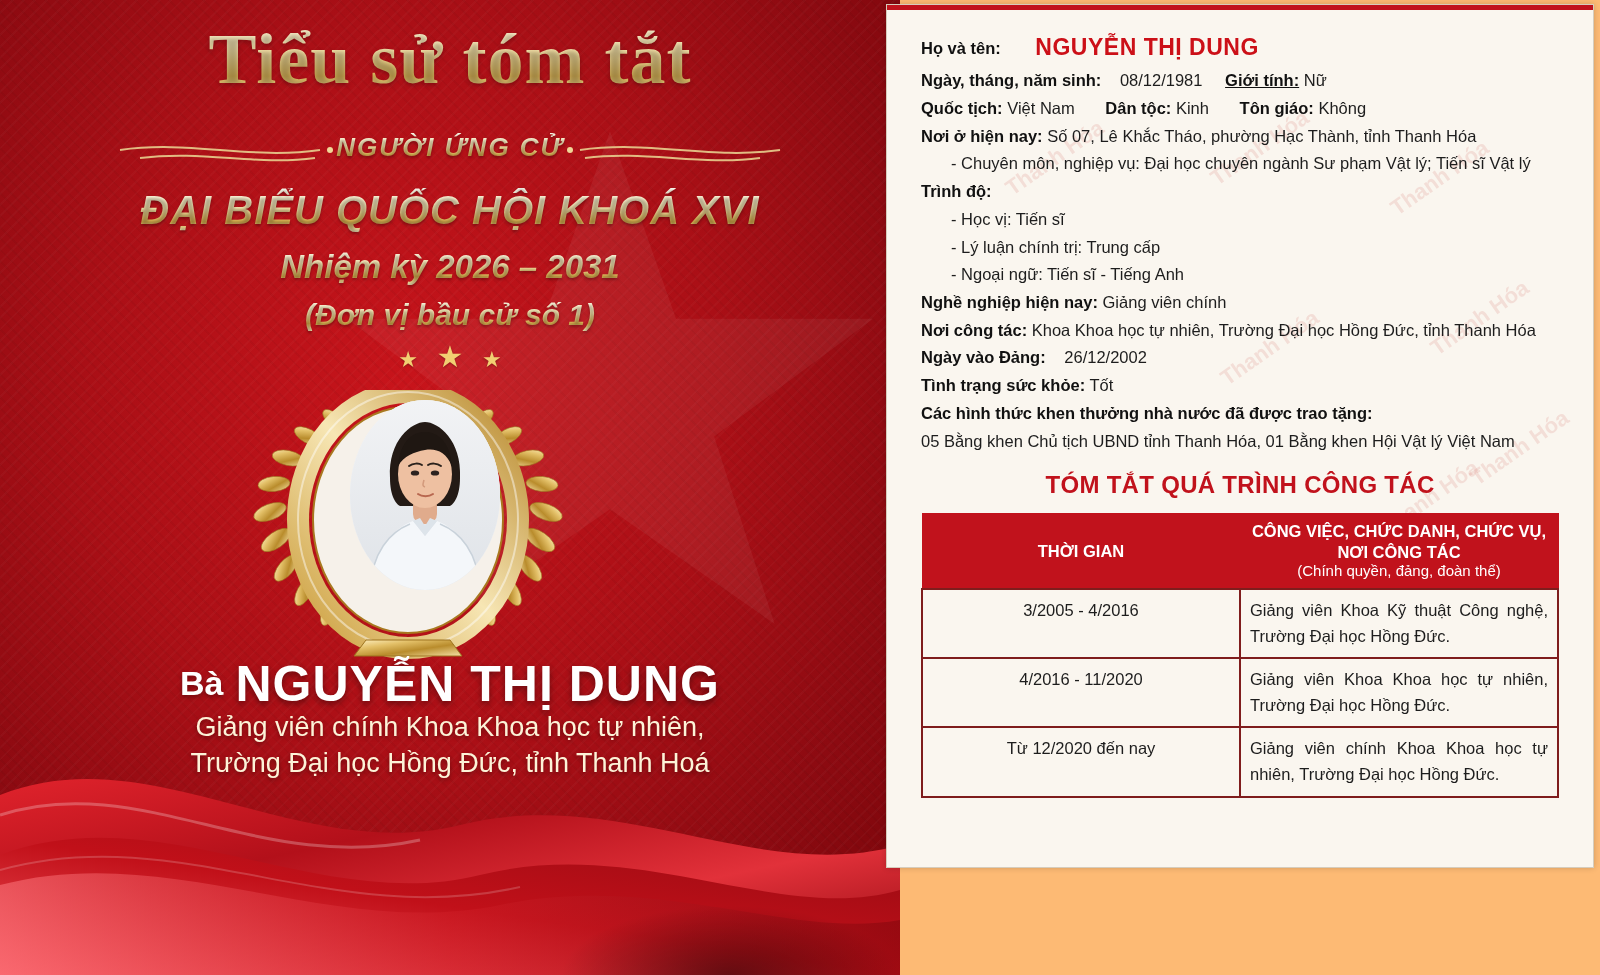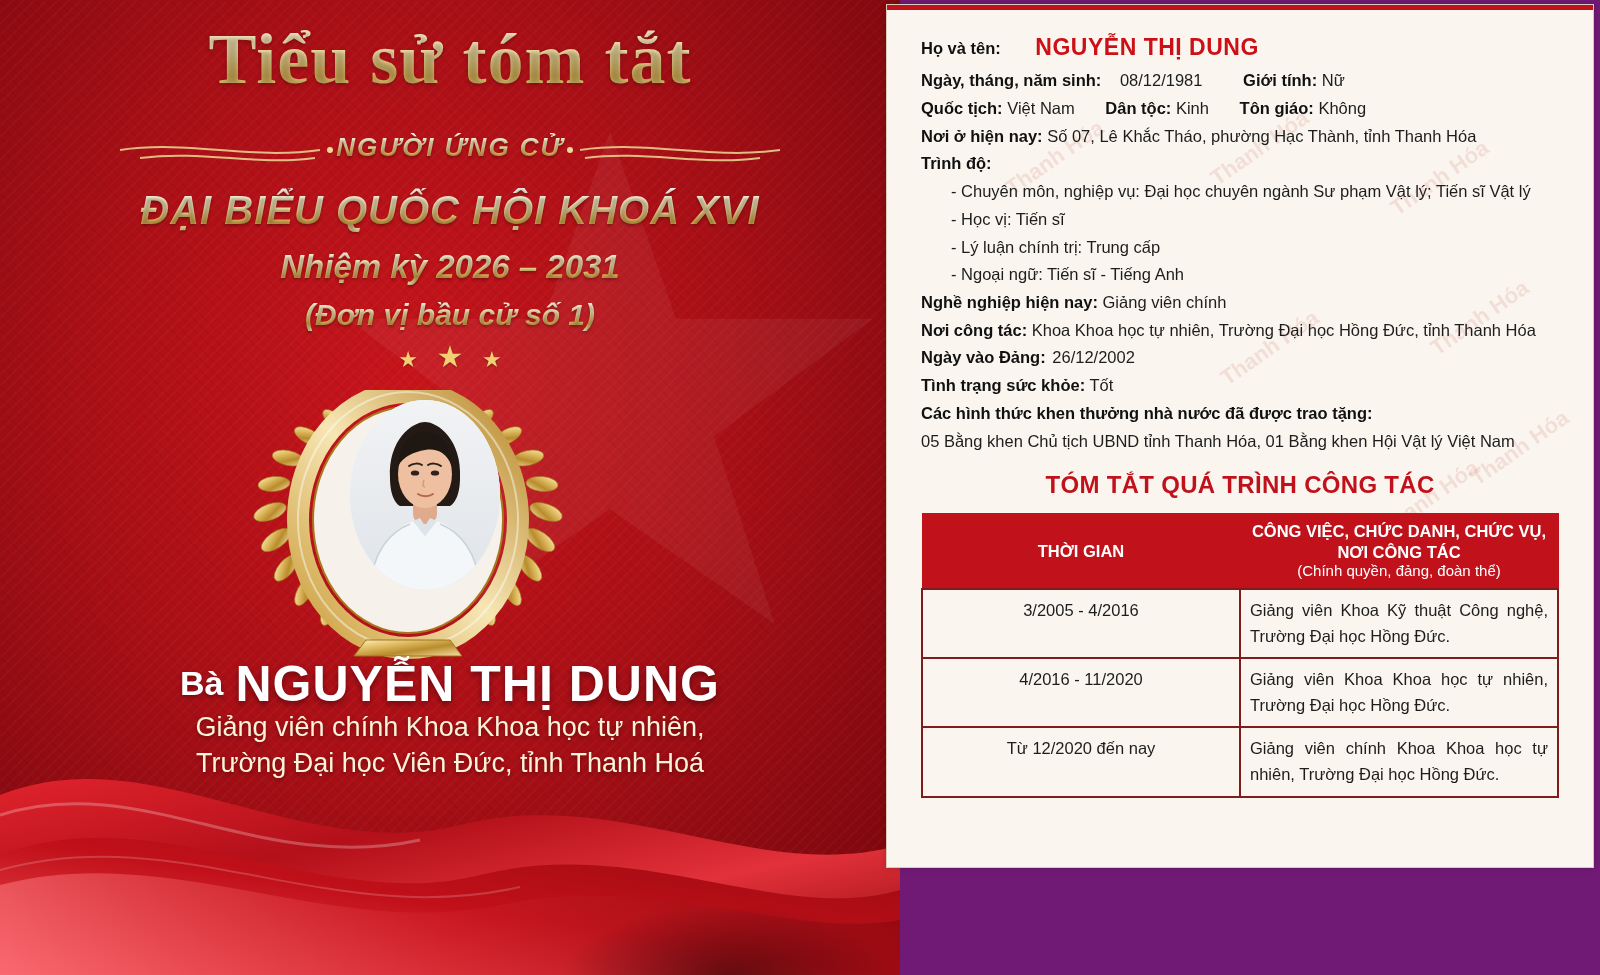--- a/index.html
+++ b/index.html
@@ -10,21 +10,21 @@
   body {
     width: 1600px;
     height: 975px;
     overflow: hidden;
     font-family: "Liberation Sans", sans-serif;
   }
   .poster {
     position: relative;
     width: 1600px;
     height: 975px;
-    background: #701a75;
+    background: #fdba74;
   }
 
   
   .left-panel {
     position: absolute;
     left: 0; top: 0;
     width: 900px; height: 975px;
     background:
       radial-gradient(ellipse at 45% 40%, #c8141b 0%, #aa0f16 45%, #8c0a11 75%, #780509 100%);
     overflow: hidden;
@@ -218,21 +218,21 @@
   .info .lbl { font-weight: 700; color: #111; }
   .row { margin: 0 0 1px 0; }
   .name-red {
     color: #cc1018;
     font-weight: 700;
     font-size: 23px;
     letter-spacing: 0.5px;
     margin-left: 30px;
     vertical-align: -1px;
   }
-  .gap-l { margin-left: 36px; }
+  .gap-l { margin-left: 18px; text-decoration: underline; }
   .gap-m { margin-left: 26px; text-align: right; }
   .indent { padding-left: 30px; }
 
   .section-title {
     margin: 12px 0 8px 0;
     text-align: center;
     color: #c1121c;
     font-weight: 700;
     font-size: 24px;
     letter-spacing: 0.3px;
@@ -435,21 +435,21 @@
         <path d="M20,190 C22,152 40,132 60,124" stroke="#c9d2da" stroke-width="1.5" fill="none"></path>
         <path d="M130,190 C128,152 110,132 90,124" stroke="#c9d2da" stroke-width="1.5" fill="none"></path>
       </svg>
     </div>
 
     <div class="name-line">
       <span class="name-prefix">Bà</span><span class="name-main">NGUYỄN THỊ DUNG</span>
     </div>
 
     <div class="role-line l1">Giảng viên chính Khoa Khoa học tự nhiên,</div>
-    <div class="role-line l2">Trường Đại học Viên Đức, tỉnh Thanh Hoá</div>
+    <div class="role-line l2">Trường Đại học Hồng Đức, tỉnh Thanh Hoá</div>
   </div>
 
   <div class="right-card">
     <div class="card-inner">
 
       <div class="watermarks">
         <div class="wm" style="left:95px; top:130px;">Thanh Hóa</div>
         <div class="wm" style="left:300px; top:120px;">Thanh Hóa</div>
         <div class="wm" style="left:480px; top:150px;">Thanh Hóa</div>
         <div class="wm" style="left:520px; top:290px;">Thanh Hóa</div>
@@ -480,41 +480,41 @@
           <span class="lbl gap-m">Tôn giáo:</span>
           <span>Không</span>
         </div>
 
 
         <div class="row">
           <span class="lbl">Nơi ở hiện nay:</span>
           <span>Số 07, Lê Khắc Tháo, phường Hạc Thành, tỉnh Thanh Hóa</span>
         </div>
 
+        <div class="row indent">- Chuyên môn, nghiệp vụ: Đại học chuyên ngành Sư phạm Vật lý; Tiến sĩ Vật lý</div>
         <div class="row">
           <span class="lbl">Trình độ:</span>
         </div>
-        <div class="row indent">- Chuyên môn, nghiệp vụ: Đại học chuyên ngành Sư phạm Vật lý; Tiến sĩ Vật lý</div>
         <div class="row indent">- Học vị: Tiến sĩ</div>
         <div class="row indent">- Lý luận chính trị: Trung cấp</div>
         <div class="row indent">- Ngoại ngữ: Tiến sĩ - Tiếng Anh</div>
 
         <div class="row">
           <span class="lbl">Nghề nghiệp hiện nay:</span>
           <span>Giảng viên chính</span>
         </div>
 
         <div class="row">
           <span class="lbl">Nơi công tác:</span>
           <span>Khoa Khoa học tự nhiên, Trường Đại học Hồng Đức, tỉnh Thanh Hóa</span>
         </div>
 
         <div class="row">
           <span class="lbl">Ngày vào Đảng:</span>
-          <span style="margin-left:2px">26/12/2002</span>
+          <span style="margin-left:14px">26/12/2002</span>
         </div>
 
         <div class="row">
           <span class="lbl">Tình trạng sức khỏe:</span>
           <span>Tốt</span>
         </div>
 
         <div class="row">
           <span class="lbl">Các hình thức khen thưởng nhà nước đã được trao tặng:</span>
         </div>

